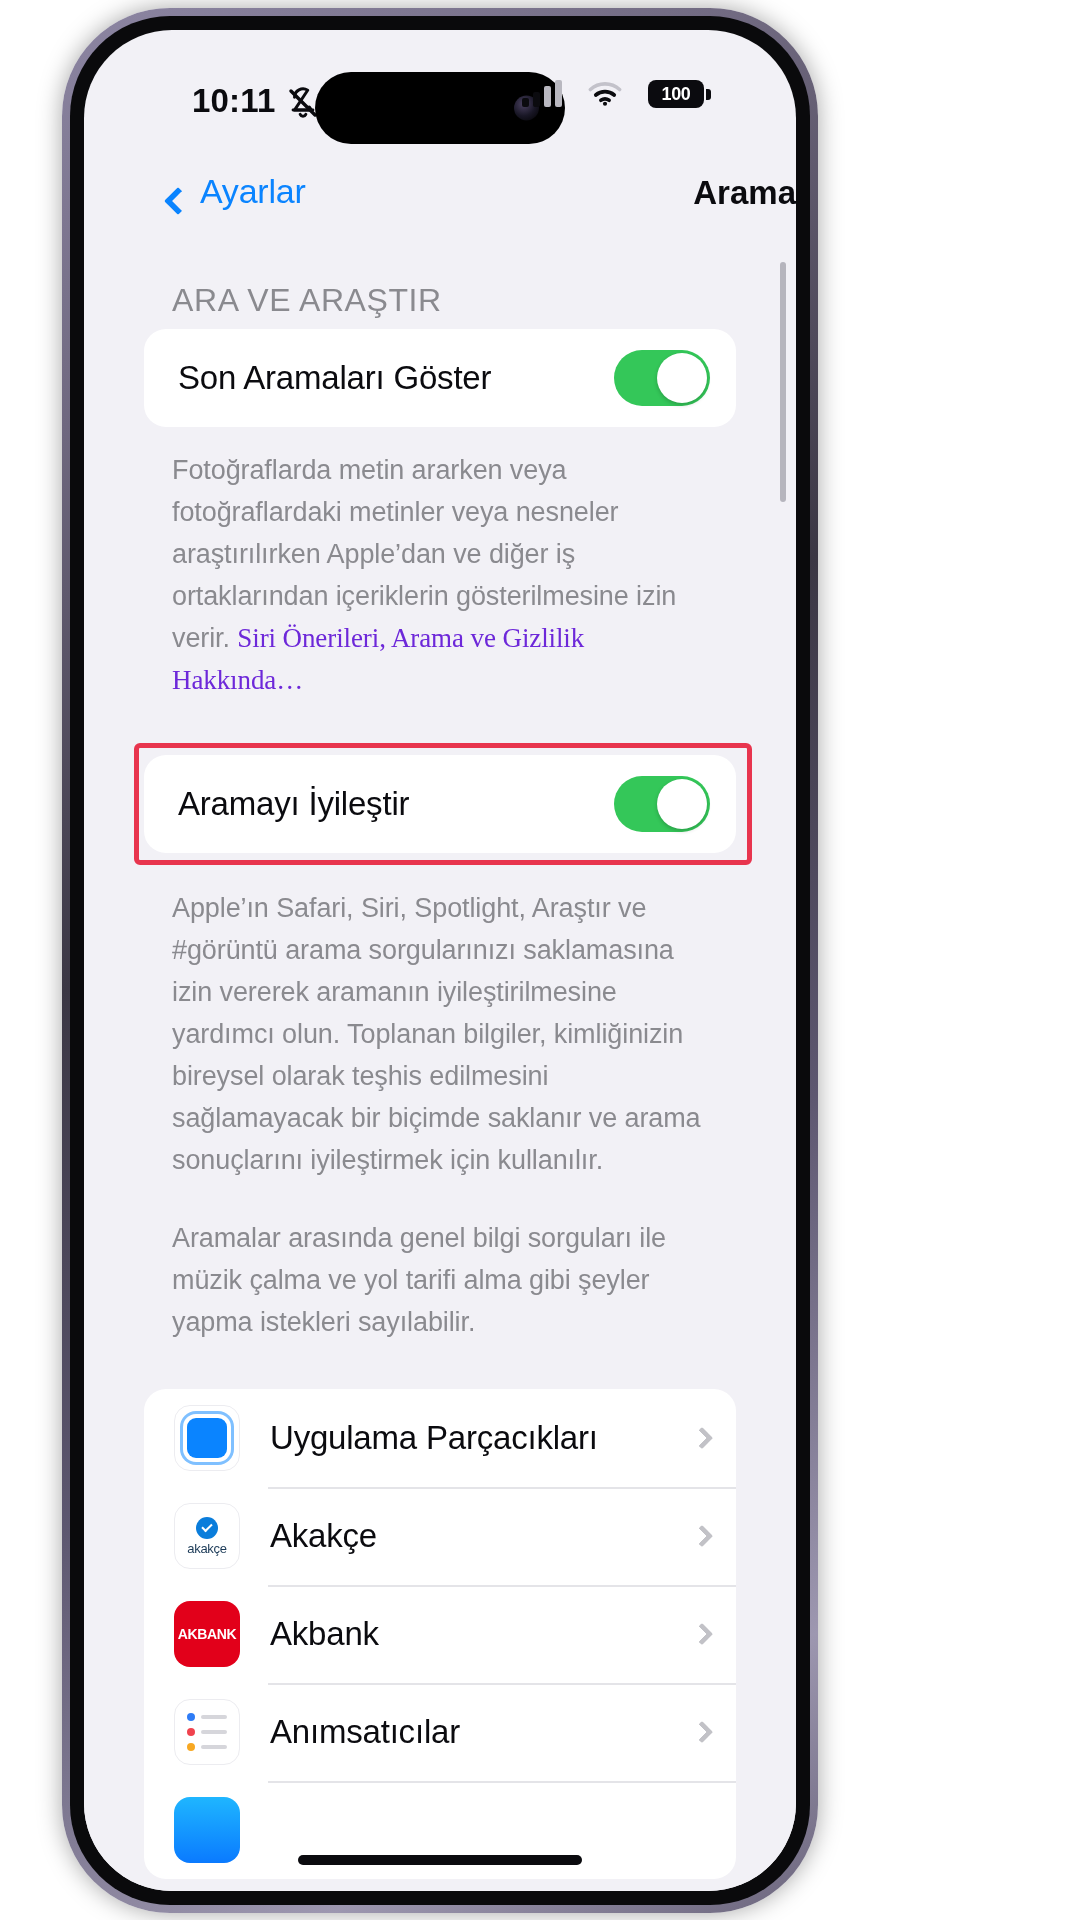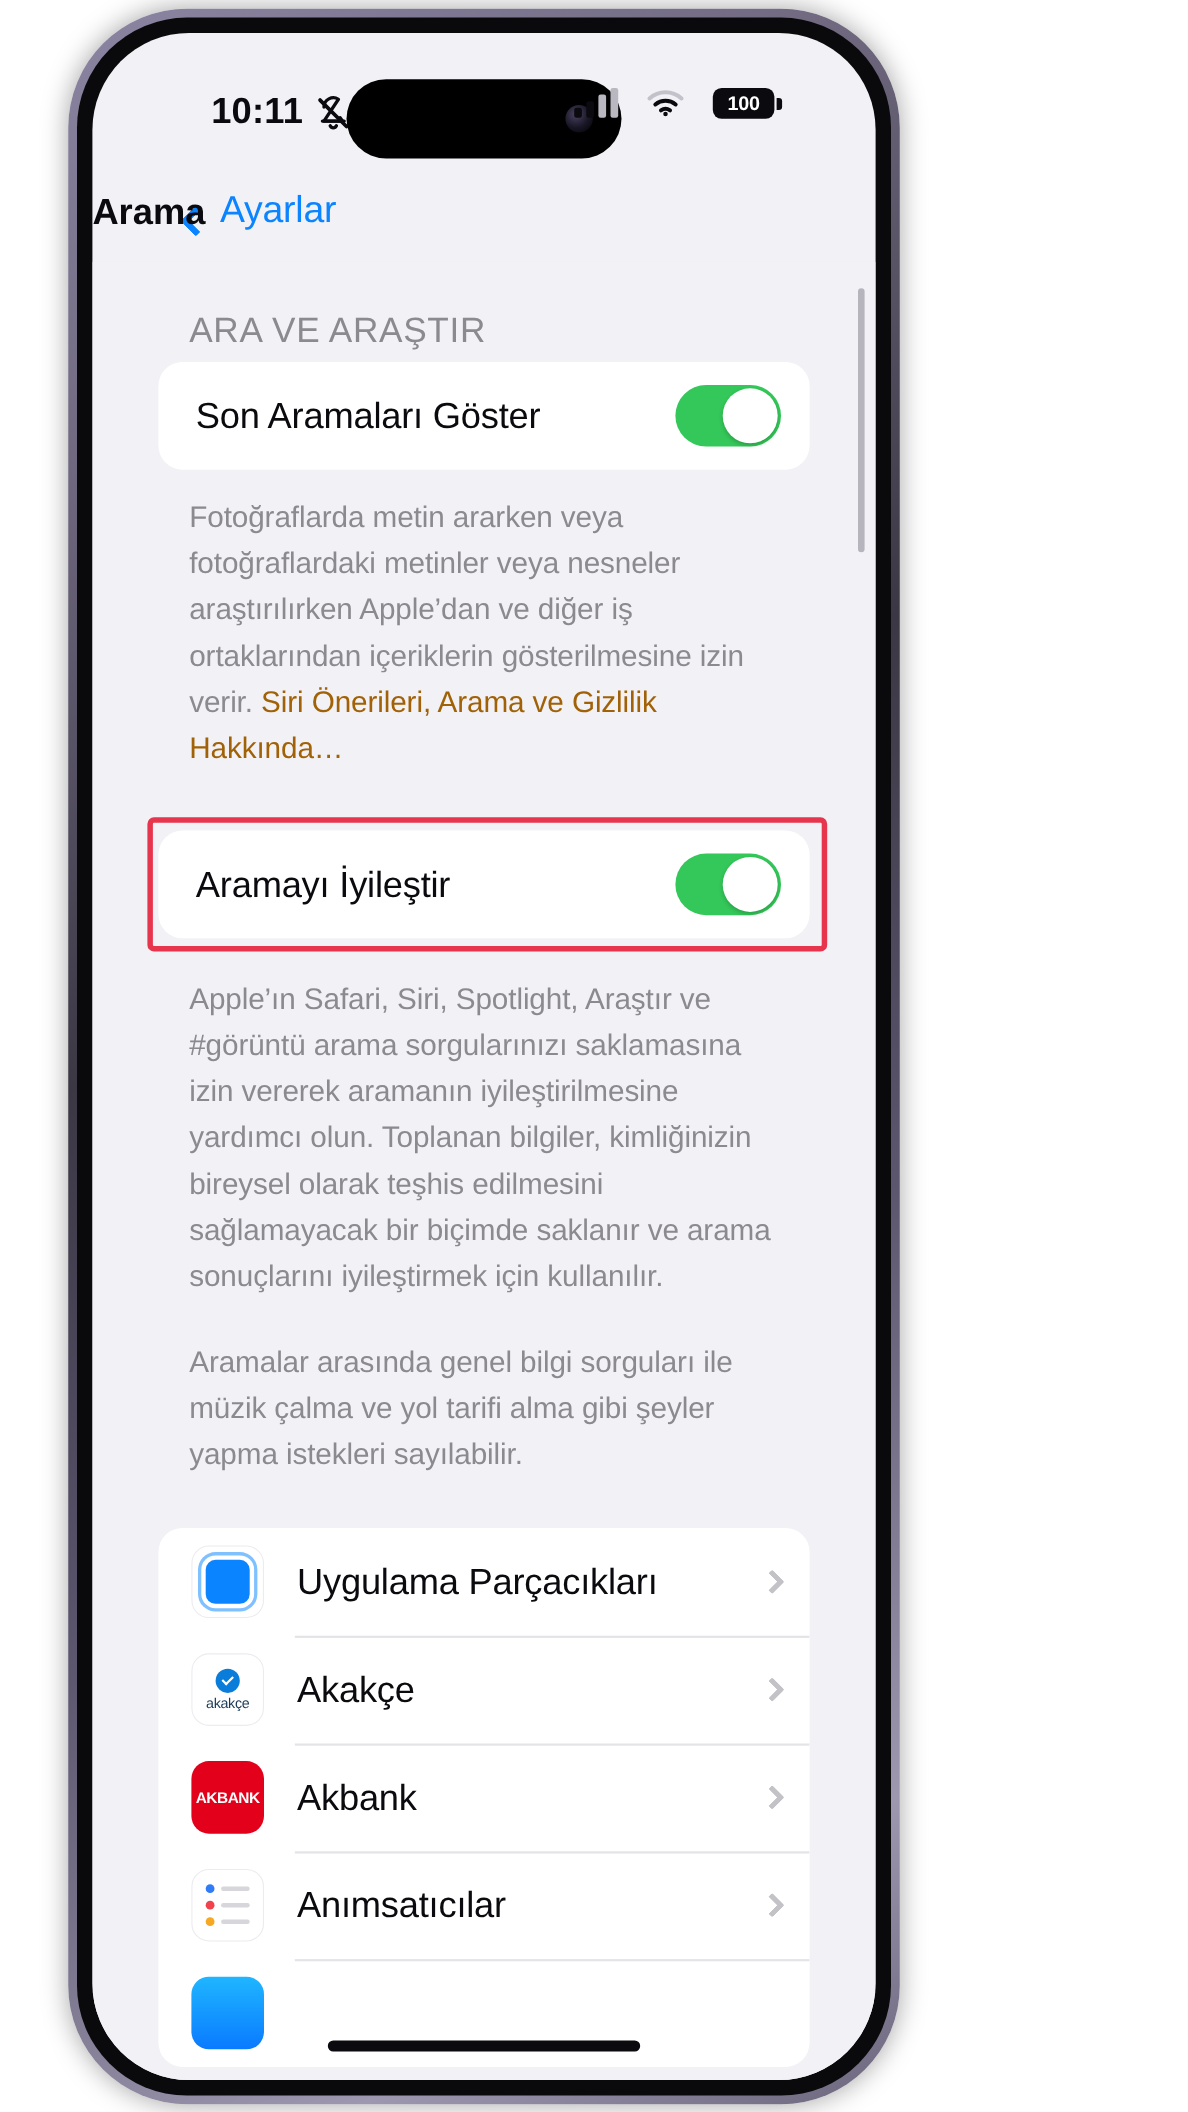--- a/index.html
+++ b/index.html
@@ -74,21 +74,21 @@
   .nav-back{
     position:absolute; left:84px; top:18px;
     display:flex; align-items:flex-end; gap:12px; cursor:pointer;
   }
   .chev-l{
     width:20px; height:20px; border-left:6px solid #0a84ff; border-bottom:6px solid #0a84ff;
     transform:rotate(45deg); border-radius:2px;
   }
   .nav-back-label{ font-size:34px; color:#0a84ff; letter-spacing:-.2px; }
   .nav-title{
-    position:absolute; left:0; right:0; top:20px; text-align:left;
+    position:absolute; left:0; right:0; top:20px; text-align:right;
     font-size:33px; font-weight:700; color:#0b0b0f;
   }
 
   
   .content{
     position:absolute; left:0; top:208px; right:0; bottom:0;
     background:#f2f1f6; overflow:hidden;
   }
   .scrollbar{
     position:absolute; right:10px; top:24px; width:6px; height:240px;
@@ -118,21 +118,21 @@
   .toggle::after{
     content:""; position:absolute; top:3px; right:3px;
     width:50px; height:50px; border-radius:50%; background:#fff;
     box-shadow:0 2px 4px rgba(0,0,0,.2);
   }
 
   .footer-text{
     margin:22px 88px 0 88px;
     font-size:27px; line-height:42px; color:#8a8a8f; letter-spacing:-.1px;
   }
-  .footer-text .lnk{ color:#a16207; }
+  .footer-text .lnk{ color:#6d28d9;font-family:Liberation Serif, serif; }
   .footer-text.gap{ margin-top:36px; }
 
   
   .hl-wrap{ position:relative; margin-top:42px; padding:12px 0; }
   .hl-box{
     position:absolute; left:50px; right:44px; top:0; bottom:0;
     border:5px solid #e8354e; border-radius:6px; pointer-events:none;
   }
 
   

